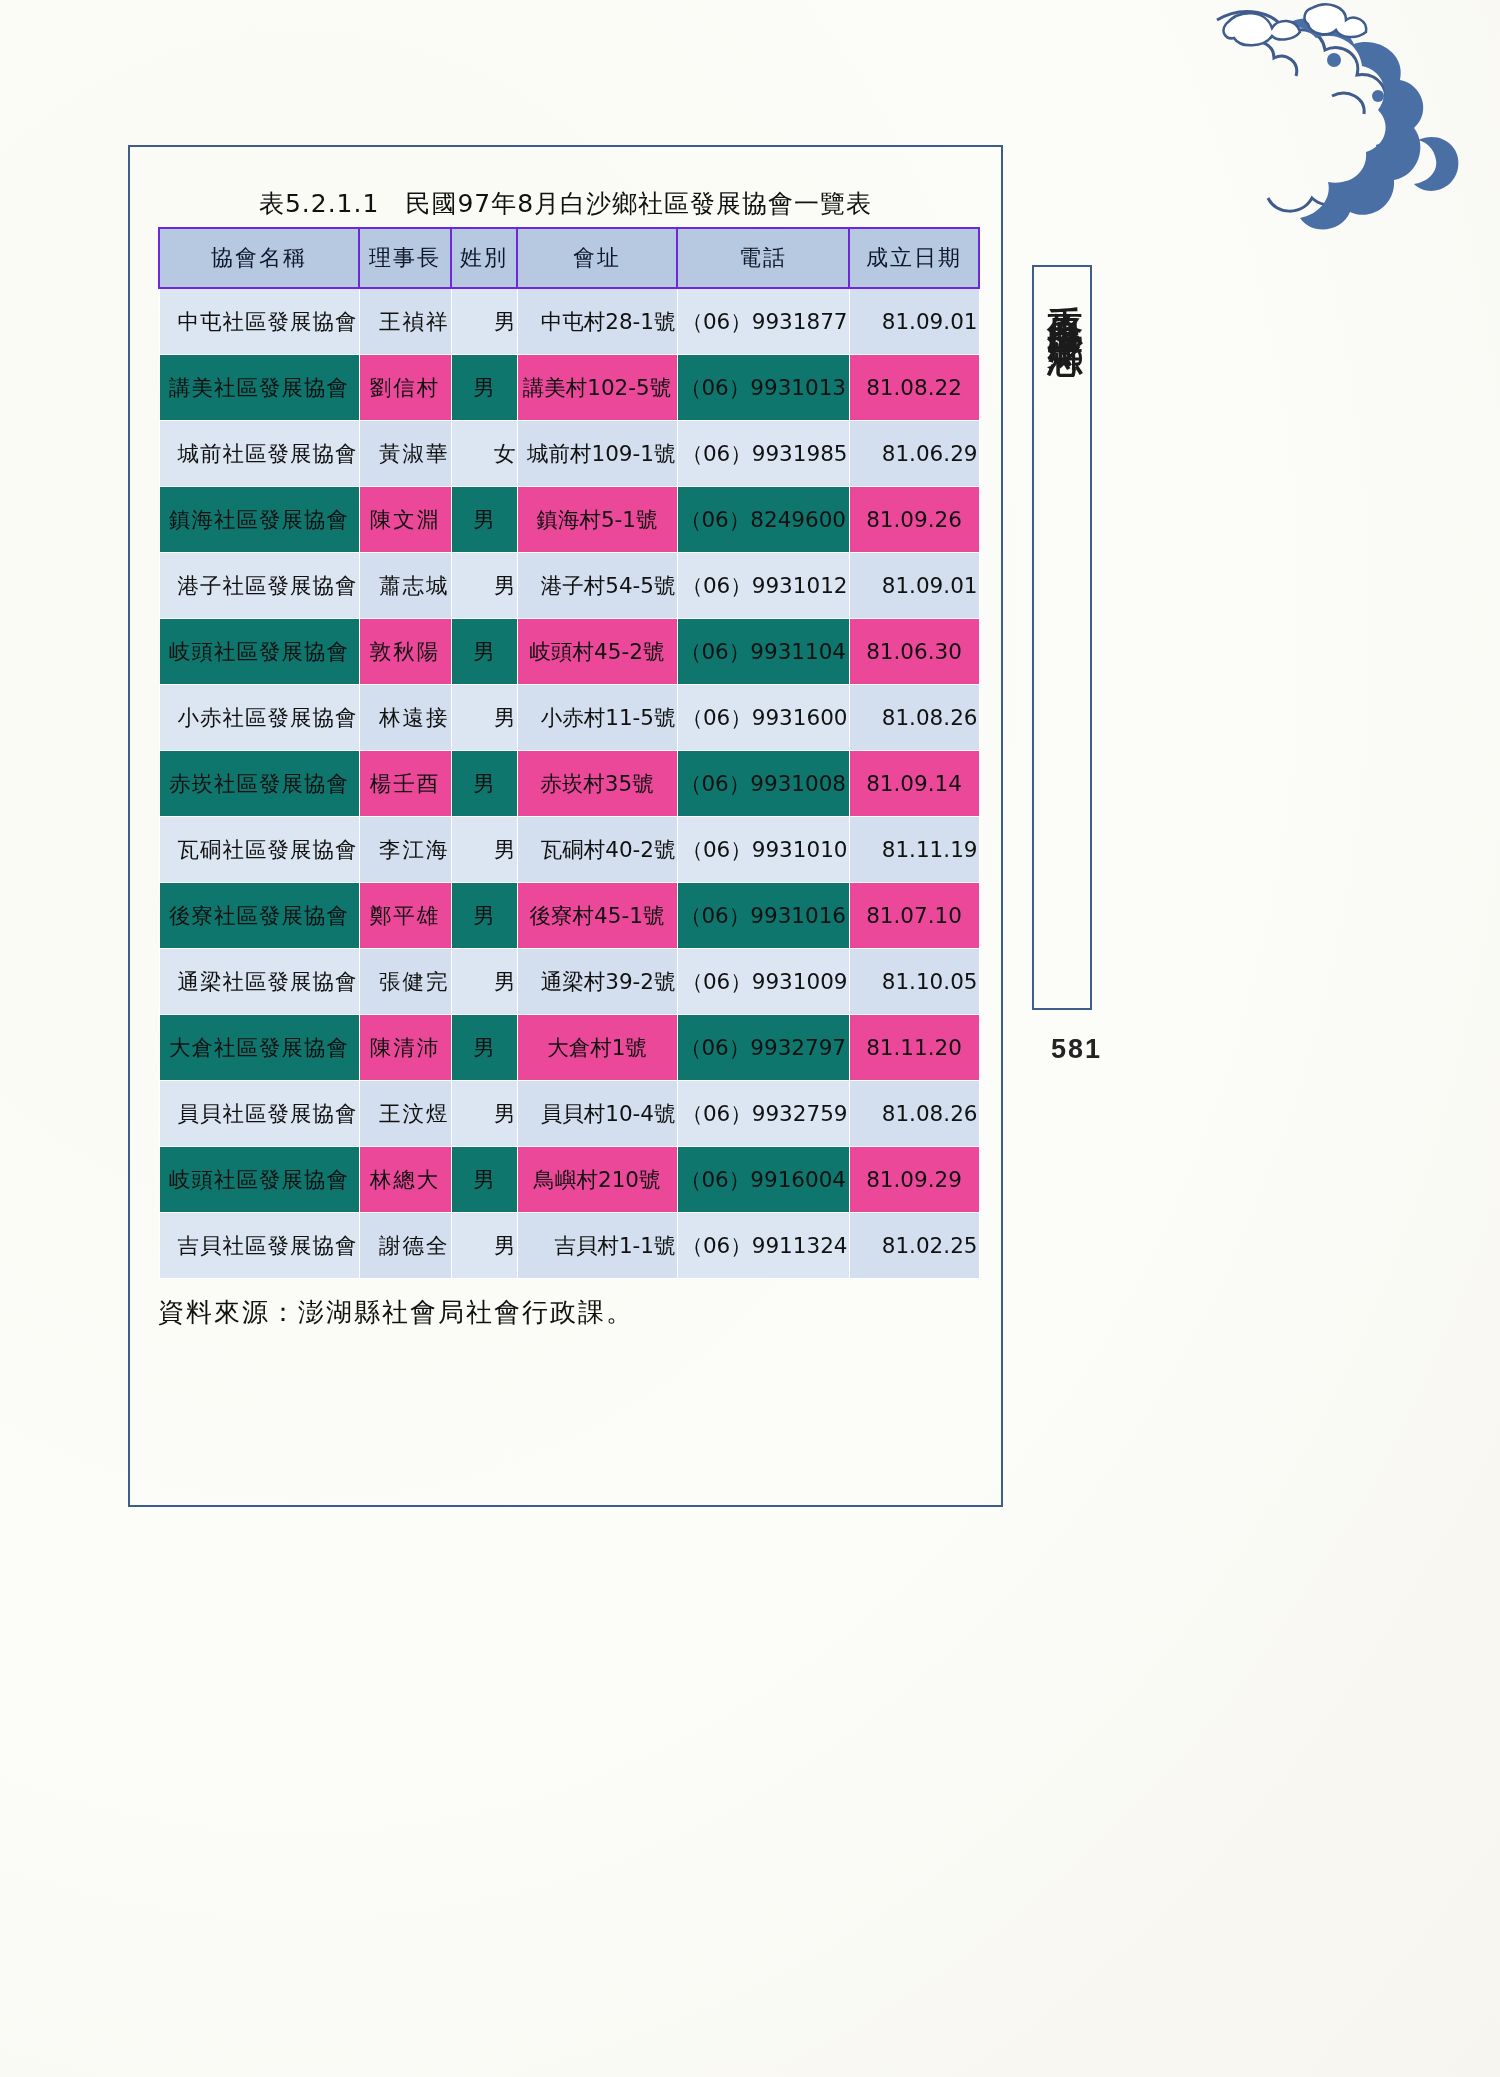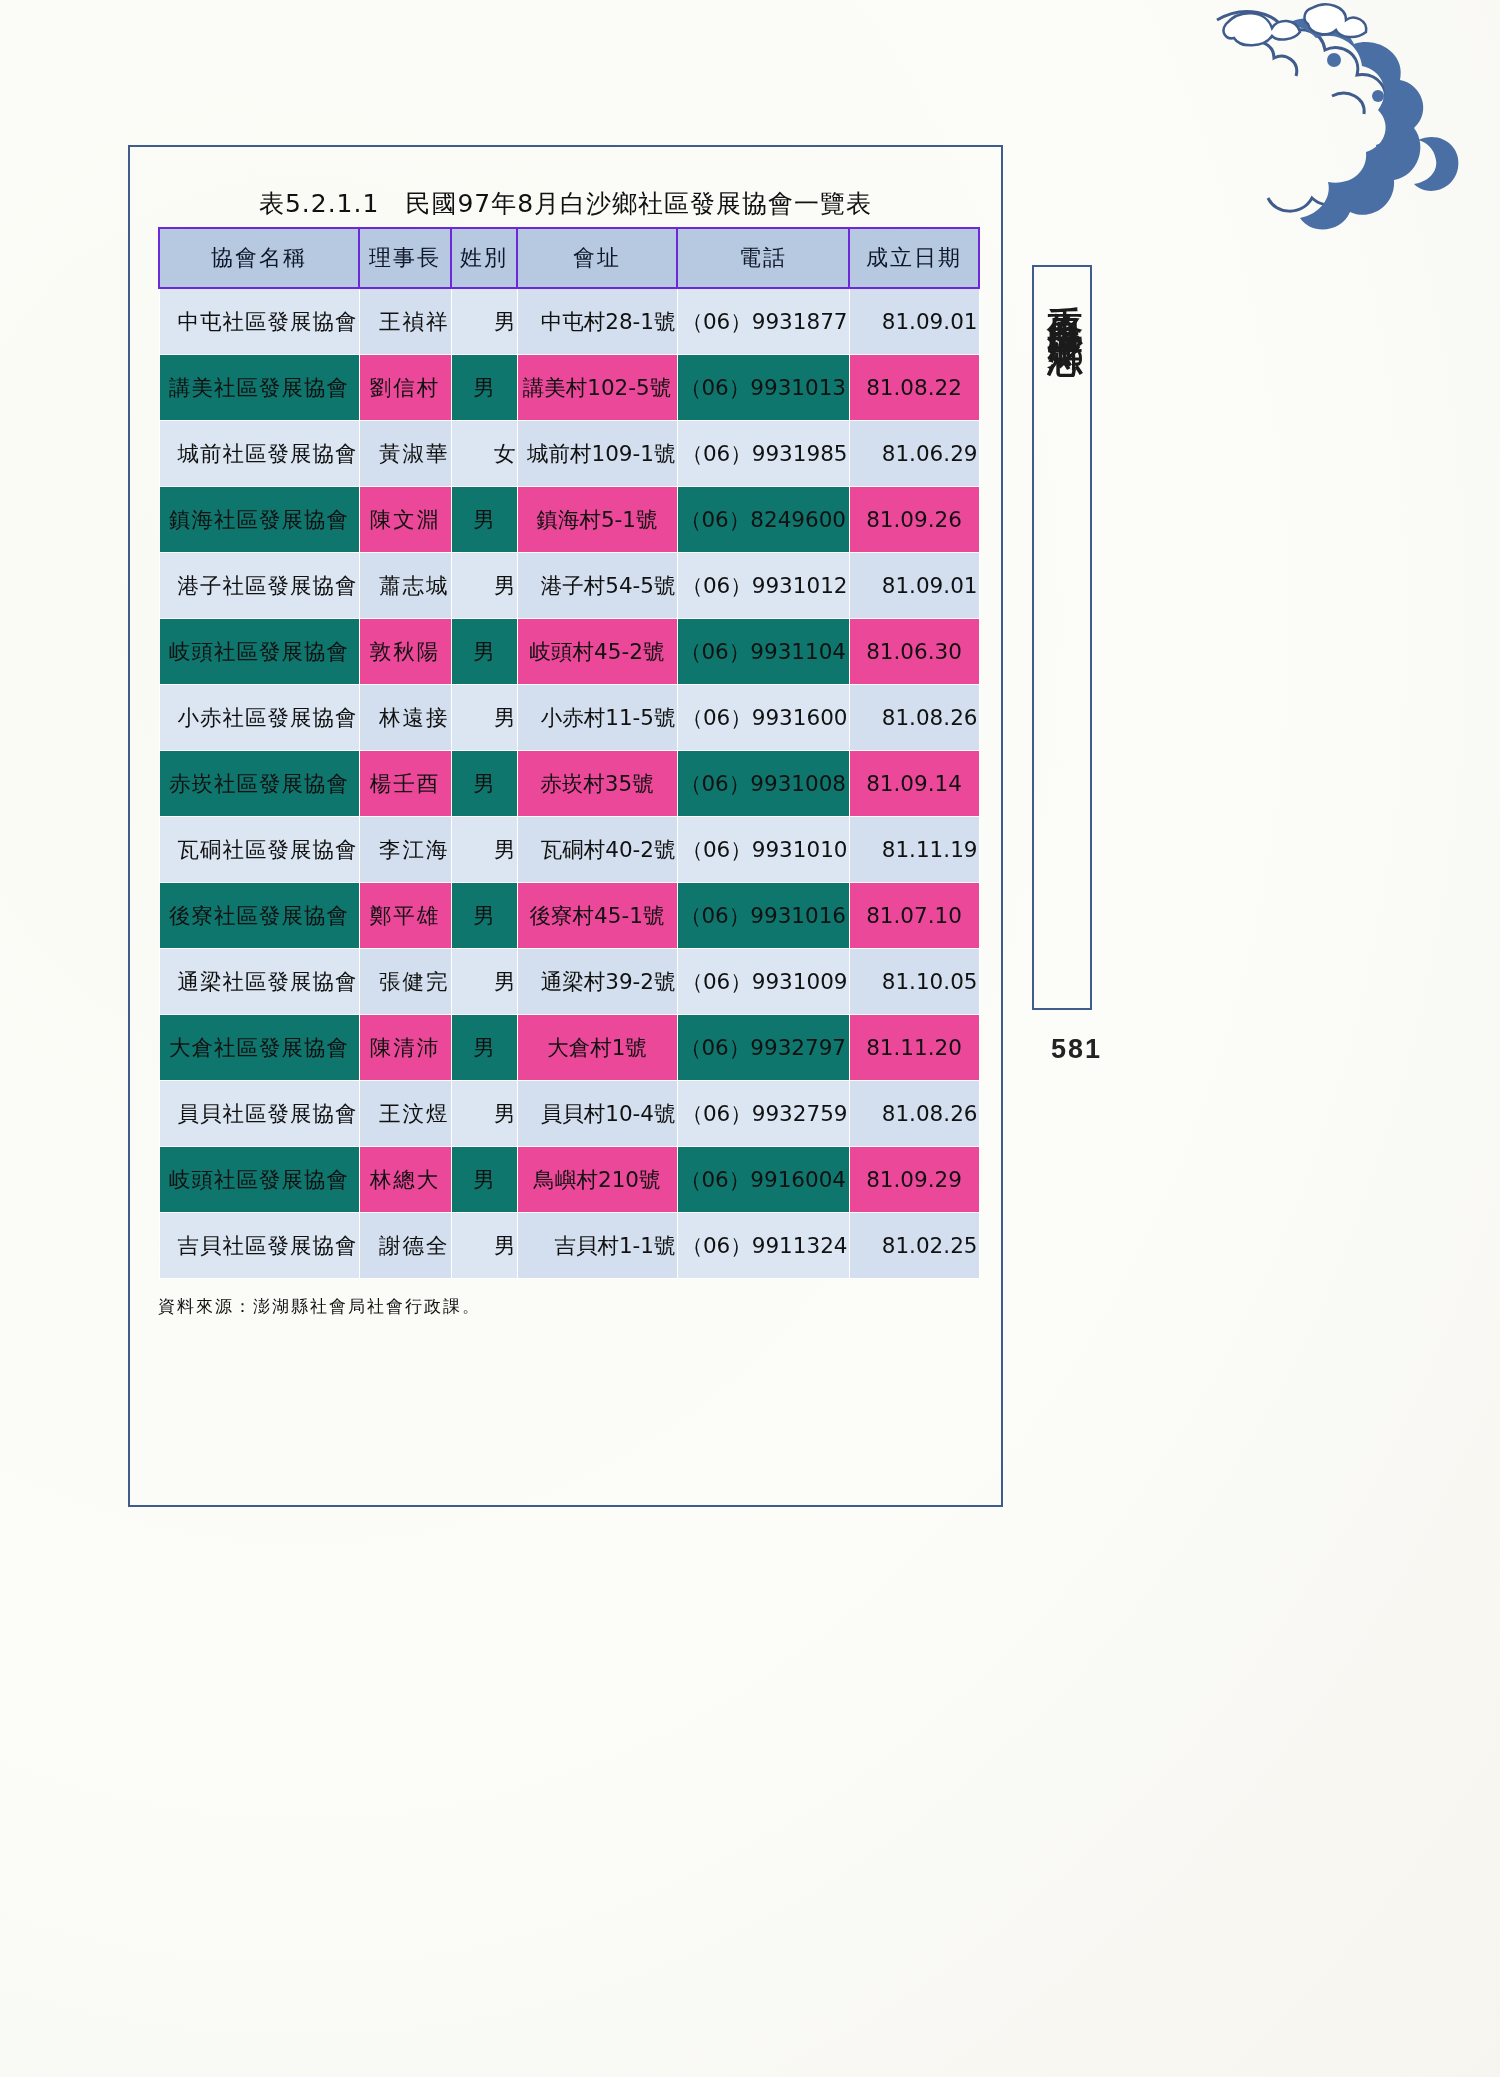--- a/index.html
+++ b/index.html
@@ -138,21 +138,21 @@
   tr.rowB td { background: #0f766e; }
   tr.rowA td.alt { background: #d3dfee; }
   tr.rowB td.alt { background: #ec4899; }
   td.name { letter-spacing: 1px; }
   td.leader { letter-spacing: 2px; }
   .source {
     position: absolute;
     left: 28px;
     top: 1148px;
     font-family: "DejaVu Serif", "Liberation Serif", serif;
-    font-size: 17px;
+    font-size: 26px;
     color: #111;
     letter-spacing: 2px;
   }
   
   .bleed {
     position: absolute;
     color: rgba(120,120,110,0.16);
     font-size: 22px;
     font-family: "DejaVu Sans", sans-serif;
     letter-spacing: 3px;

